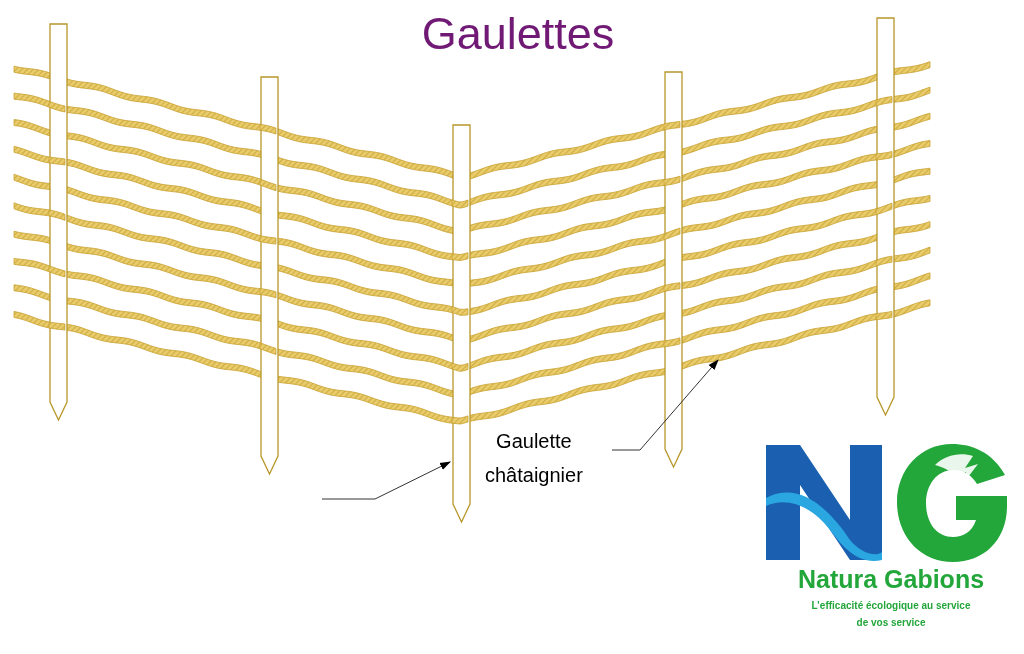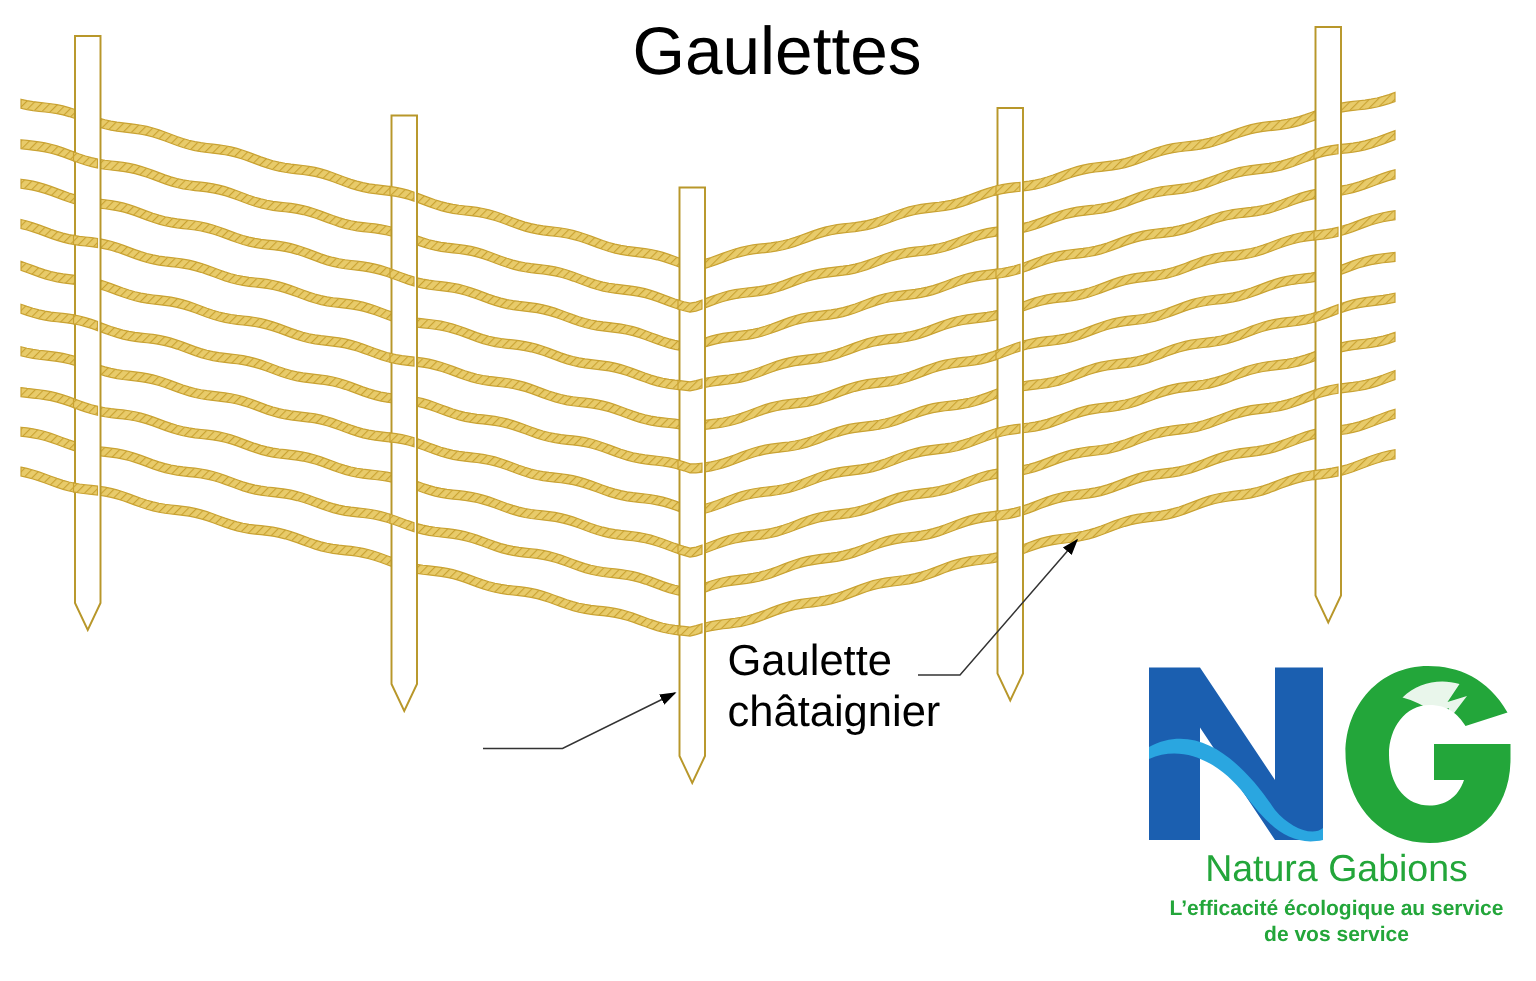--- a/index.html
+++ b/index.html
@@ -1,24 +1,24 @@
 <!DOCTYPE html>
 <html><head>
 <meta charset="utf-8">
 <style>
   html, body { margin: 0; padding: 0; background: #ffffff; }
   body { width: 1024px; height: 654px; position: relative; overflow: hidden; font-family: "Liberation Sans", sans-serif; }
   #diagram { position: absolute; left: 0; top: 0; width: 1024px; height: 654px; }
-  .title { position: absolute; left: 0; width: 100%; top: 8px; text-align: center; font-size: 45px; color: #000000; padding-left: 12px; box-sizing: border-box; }
-  .label { position: absolute; color: #000; font-size: 29px; line-height: 34px; white-space: pre; }
+  .title { position: absolute; left: 0; width: 100%; top: 8px; text-align: center; font-size: 45px; color: #701a75; padding-left: 12px; box-sizing: border-box; }
+  .label { position: absolute; color: #000; font-size: 20px; line-height: 34px; white-space: pre; text-align: center; }
   .label-piquet { left: 25px; top: 482px; }
   .label-gaulette { left: 485px; top: 424px; }
   .logo { position: absolute; left: 760px; top: 440px; width: 262px; height: 205px; }
-  .logo-name { position: absolute; left: 0; width: 262px; top: 125px; text-align: center; font-weight: normal; font-size: 25px; color: #23a63a; letter-spacing: 0px; }
-  .logo-tag { position: absolute; left: 0; width: 262px; top: 157px; text-align: center; font-weight: bold; font-size: 14px; line-height: 17px; color: #23a63a; }
+  .logo-name { position: absolute; left: 0; width: 262px; top: 125px; text-align: center; font-weight: bold; font-size: 25px; color: #23a63a; letter-spacing: 0px; }
+  .logo-tag { position: absolute; left: 0; width: 262px; top: 157px; text-align: center; font-weight: bold; font-size: 10px; line-height: 17px; color: #23a63a; }
 </style>
 </head>
 <body>
 
 <div id="diagram">
   <svg id="drawing" width="1024" height="654" viewBox="0 0 1024 654" xmlns="http://www.w3.org/2000/svg">
     <defs>
       <pattern id="hatch" patternUnits="userSpaceOnUse" width="4" height="4" patternTransform="rotate(45)">
         <rect width="4" height="4" fill="#e8cb6a"></rect>
         <line x1="0" y1="0" x2="0" y2="4" stroke="#c9a232" stroke-width="1.5"></line>

